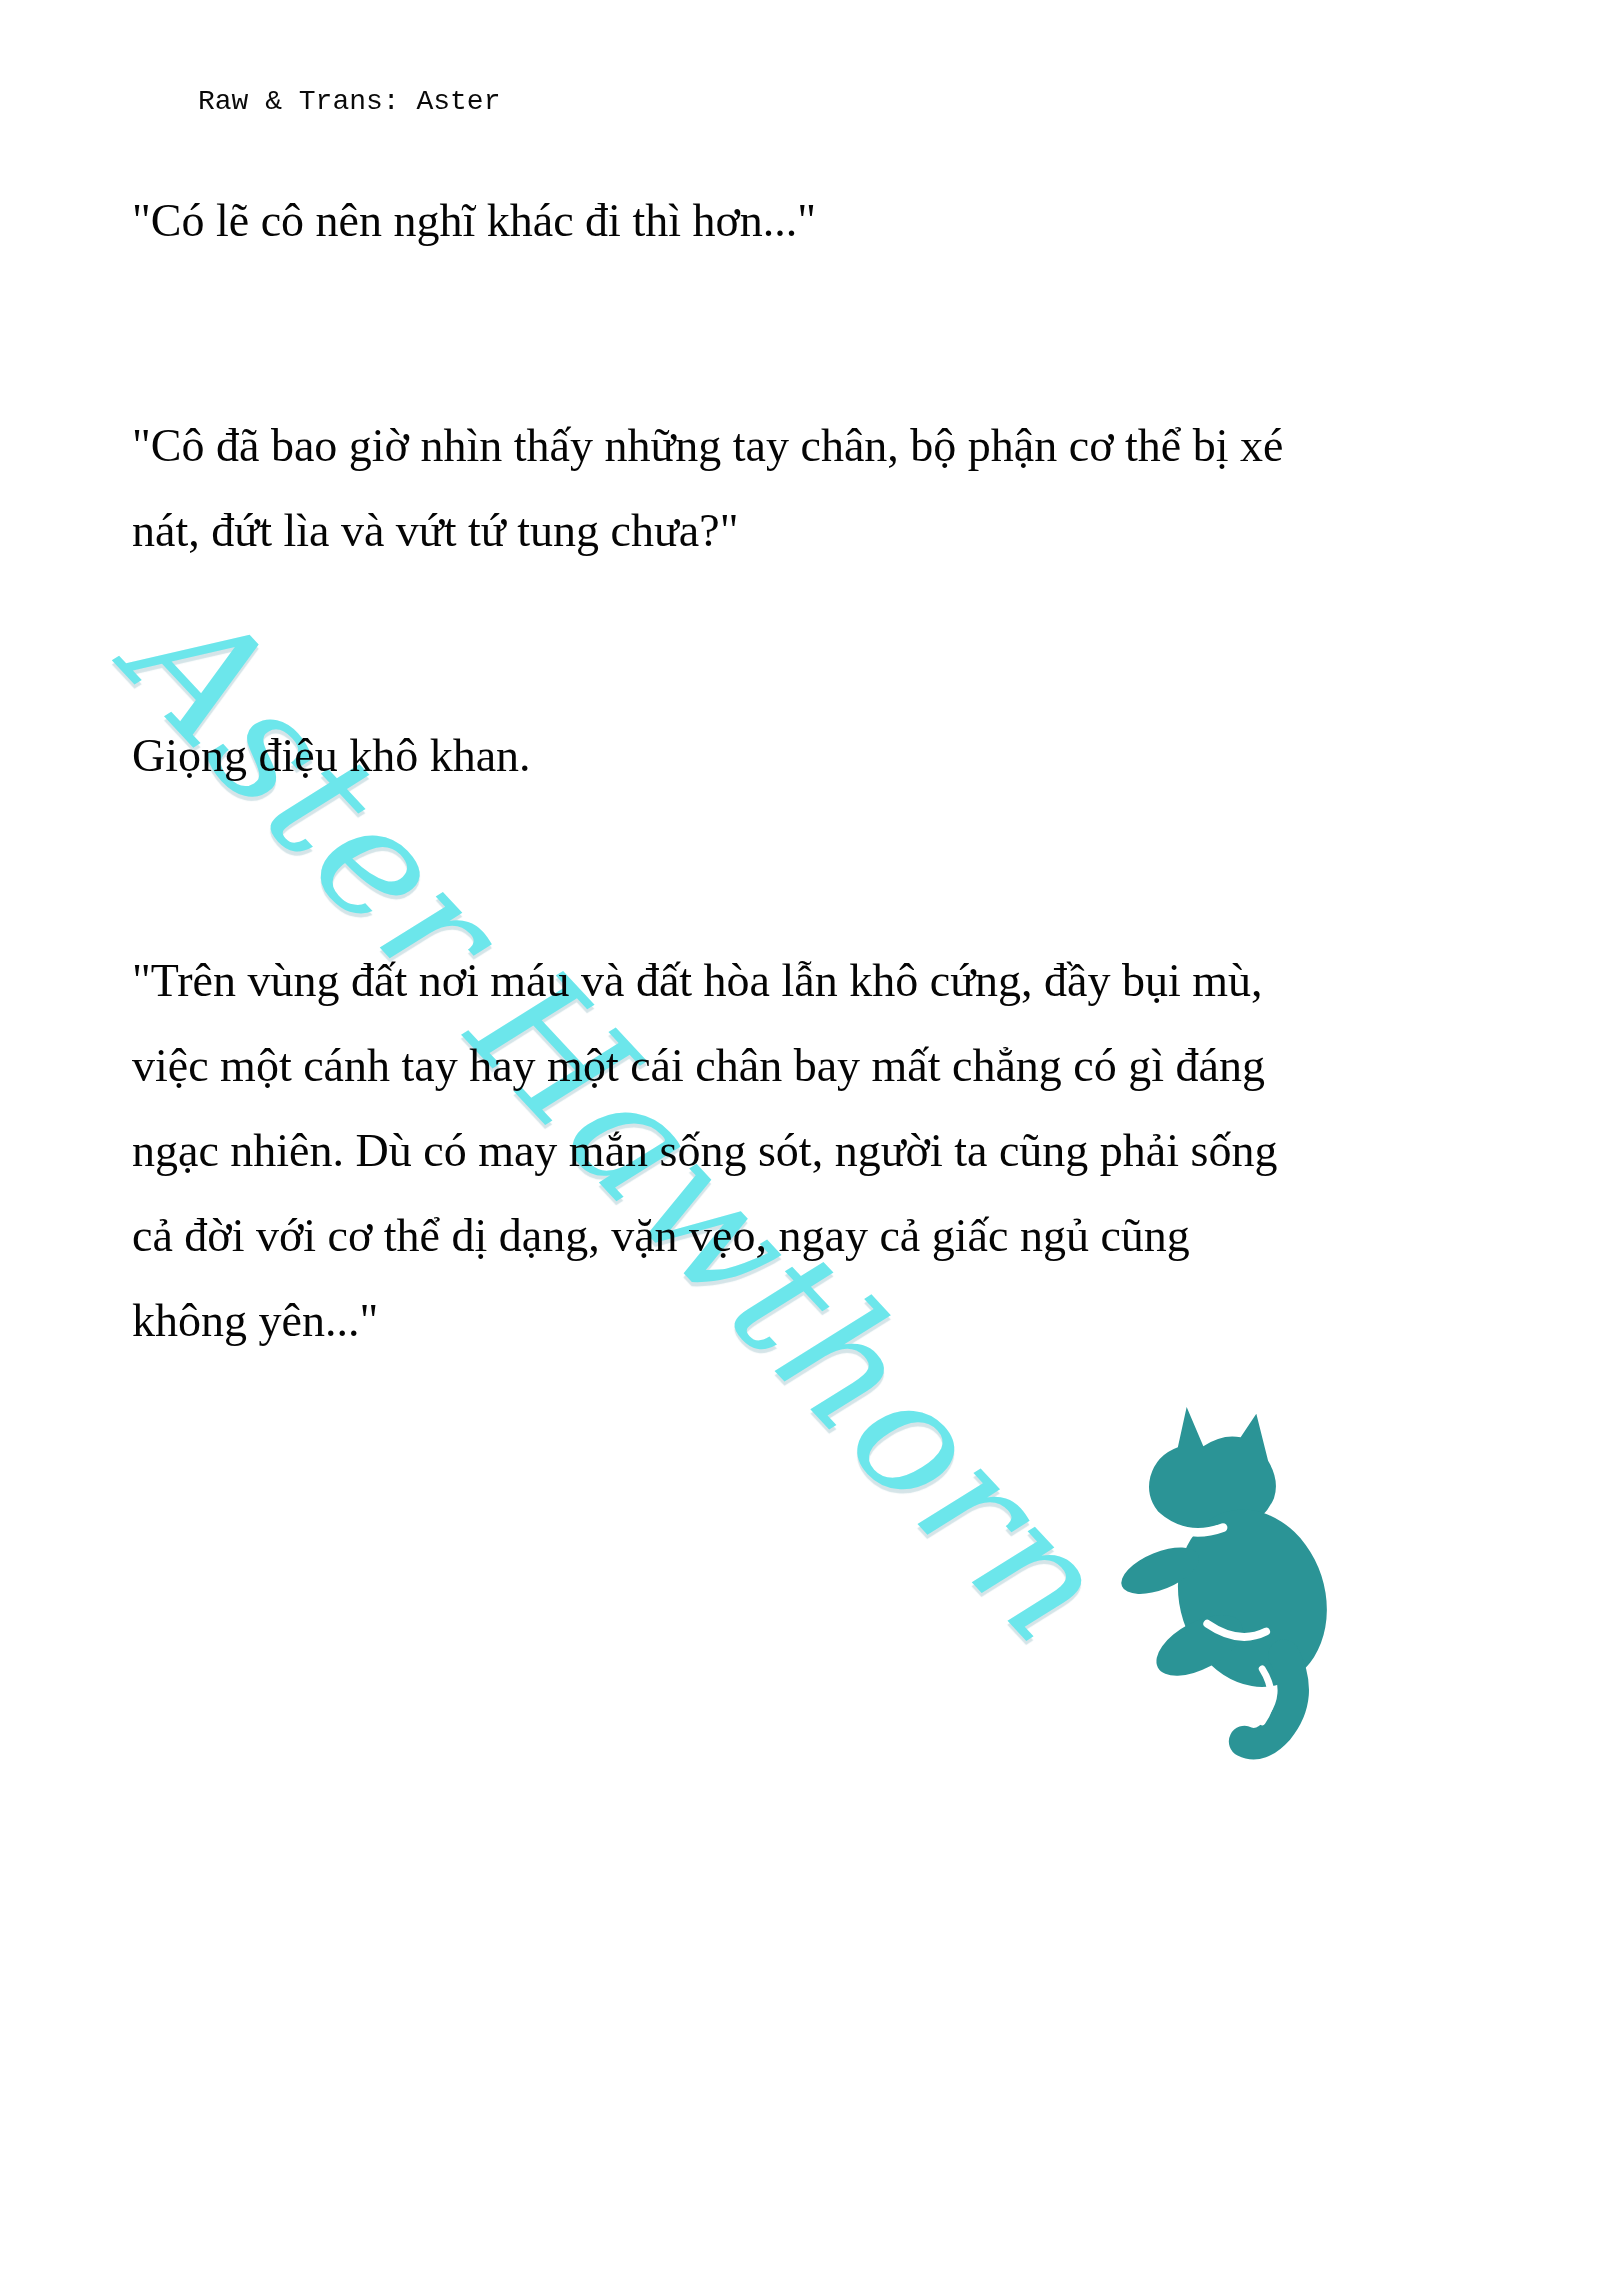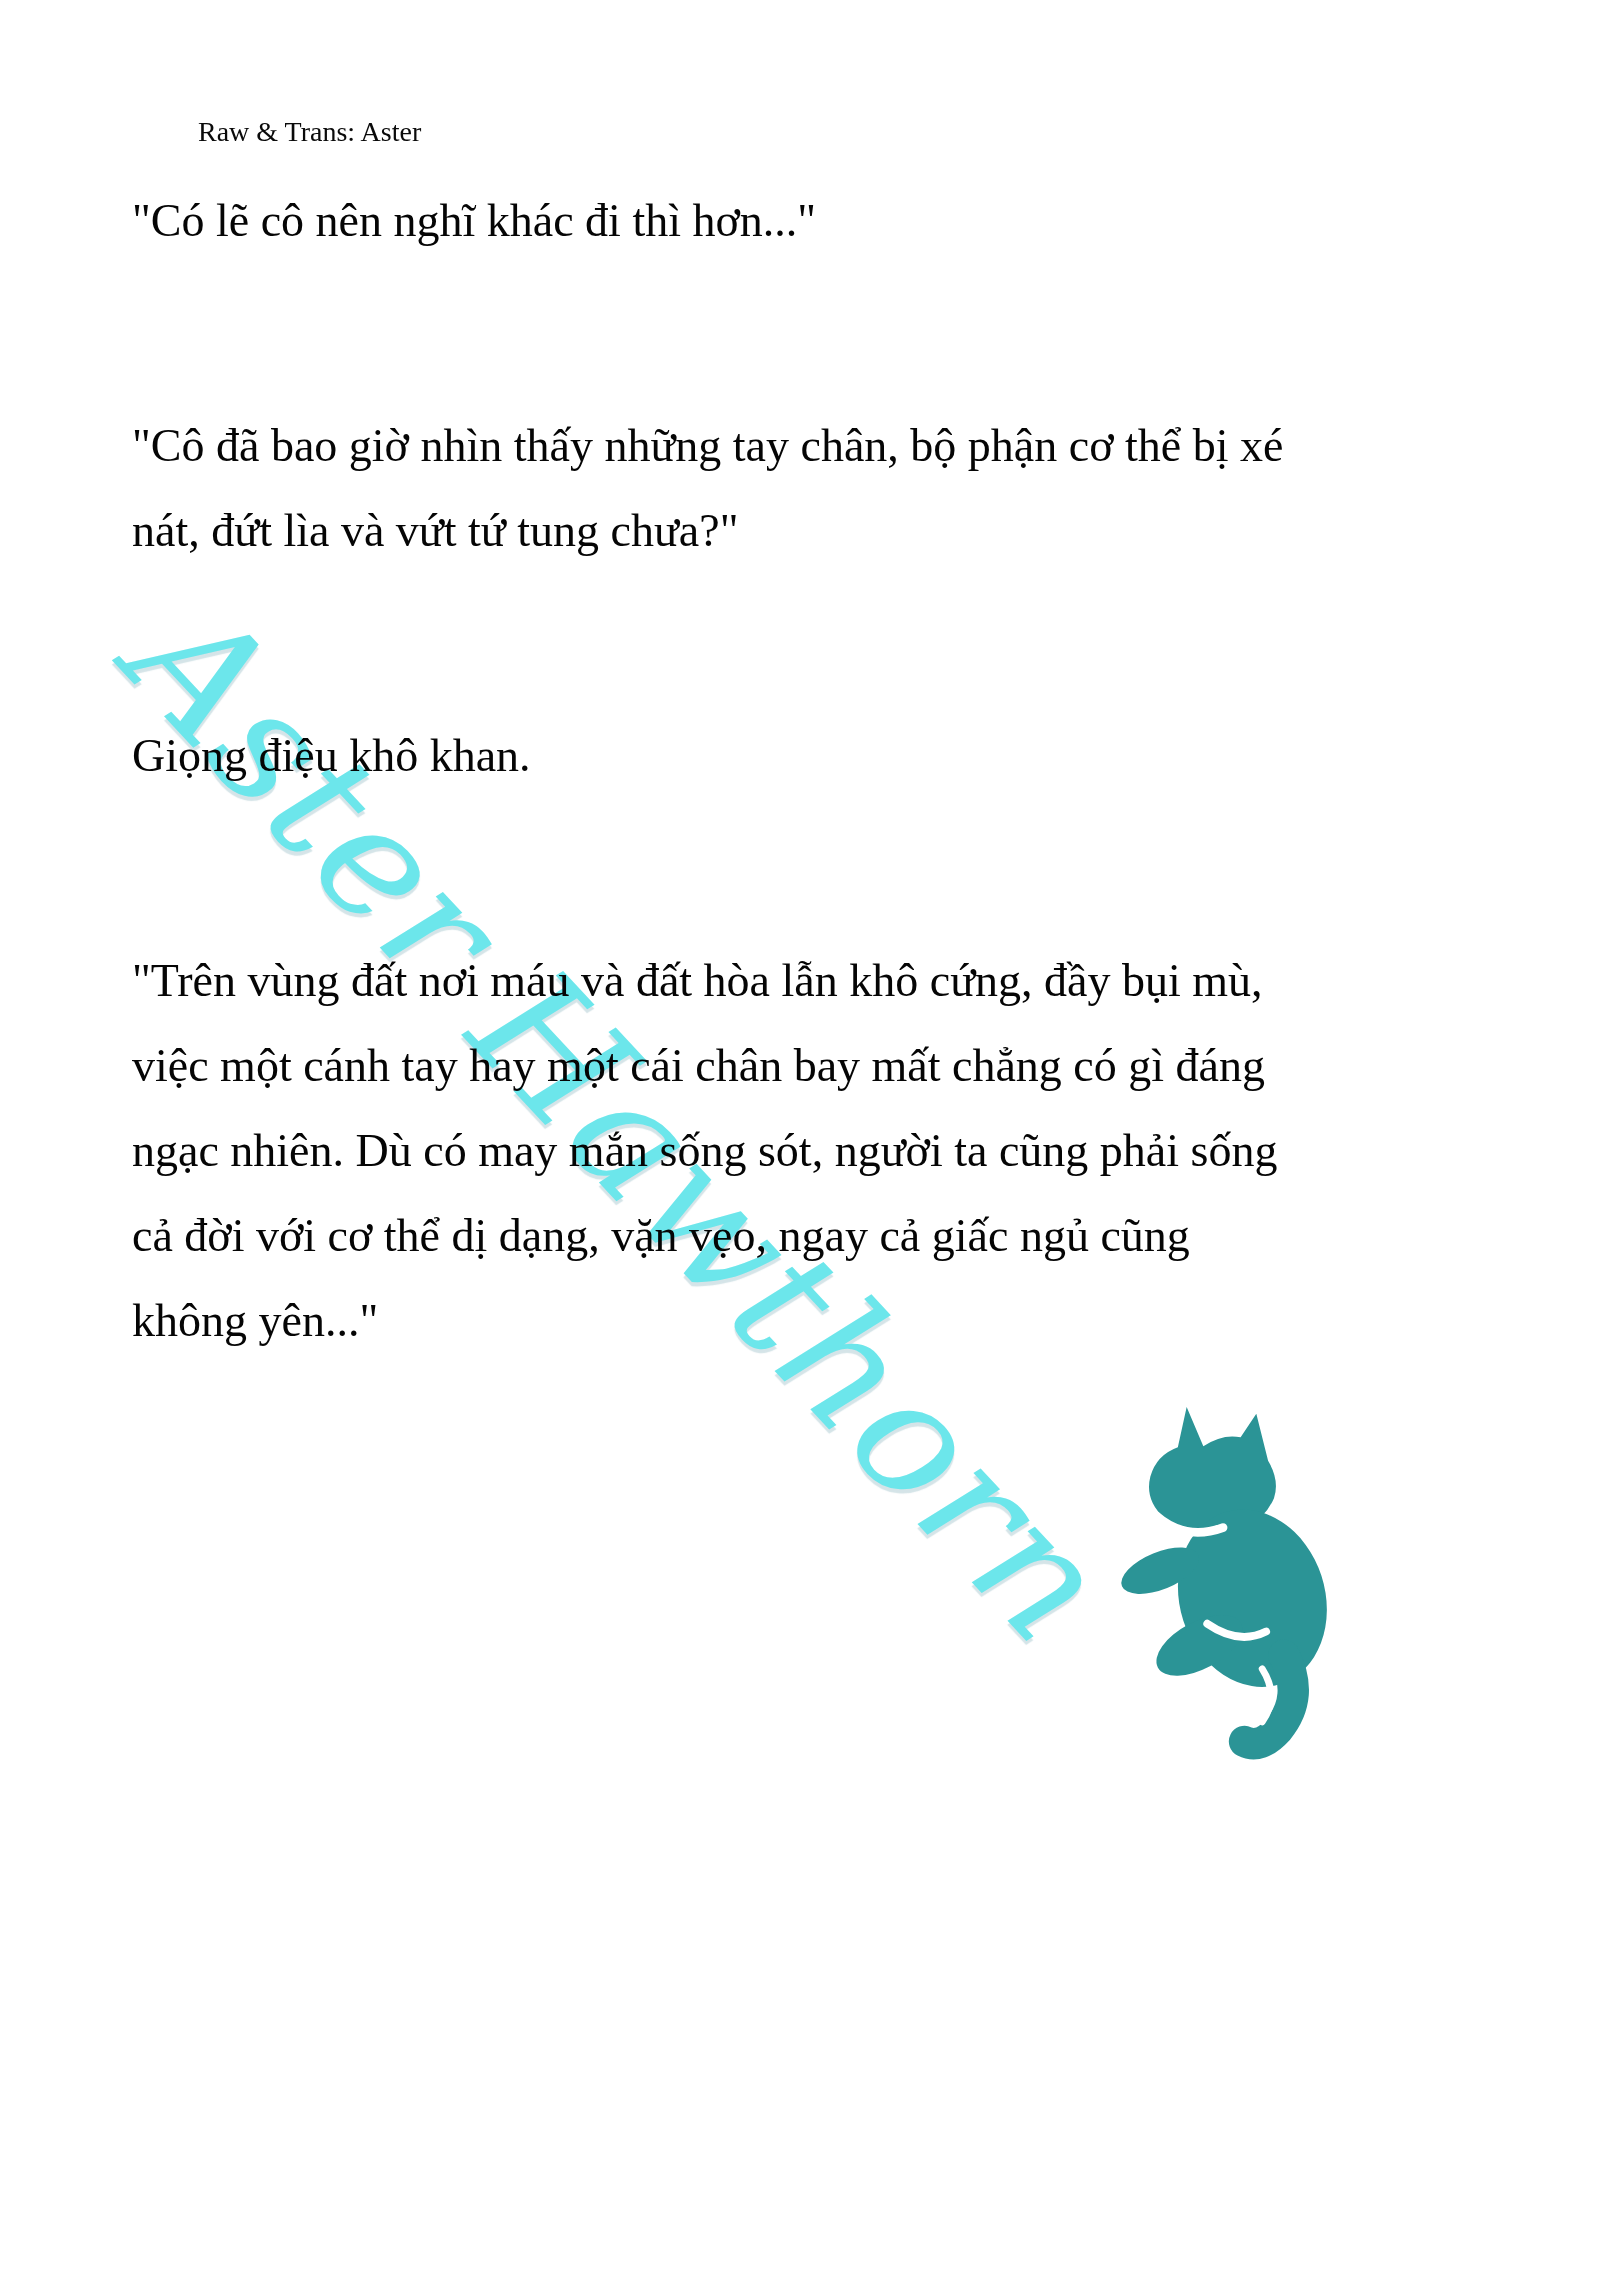--- a/index.html
+++ b/index.html
@@ -11,22 +11,22 @@
     position: relative;
     width: 1621px;
     height: 2293px;
     background: #ffffff;
     overflow: hidden;
     font-family: "Liberation Serif", serif;
   }
   .header-credit {
     position: absolute;
     left: 198px;
-    top: 116px;
-    font-family: Liberation Serif, serif;
+    top: 86px;
+    font-family: Liberation Mono, monospace;
     font-size: 28px;
     color: #0a0a0a;
     z-index: 5;
     white-space: nowrap;
   }
   .watermark {
     position: absolute;
     left: 230px;
     top: 567px;
     transform: rotate(47deg);

